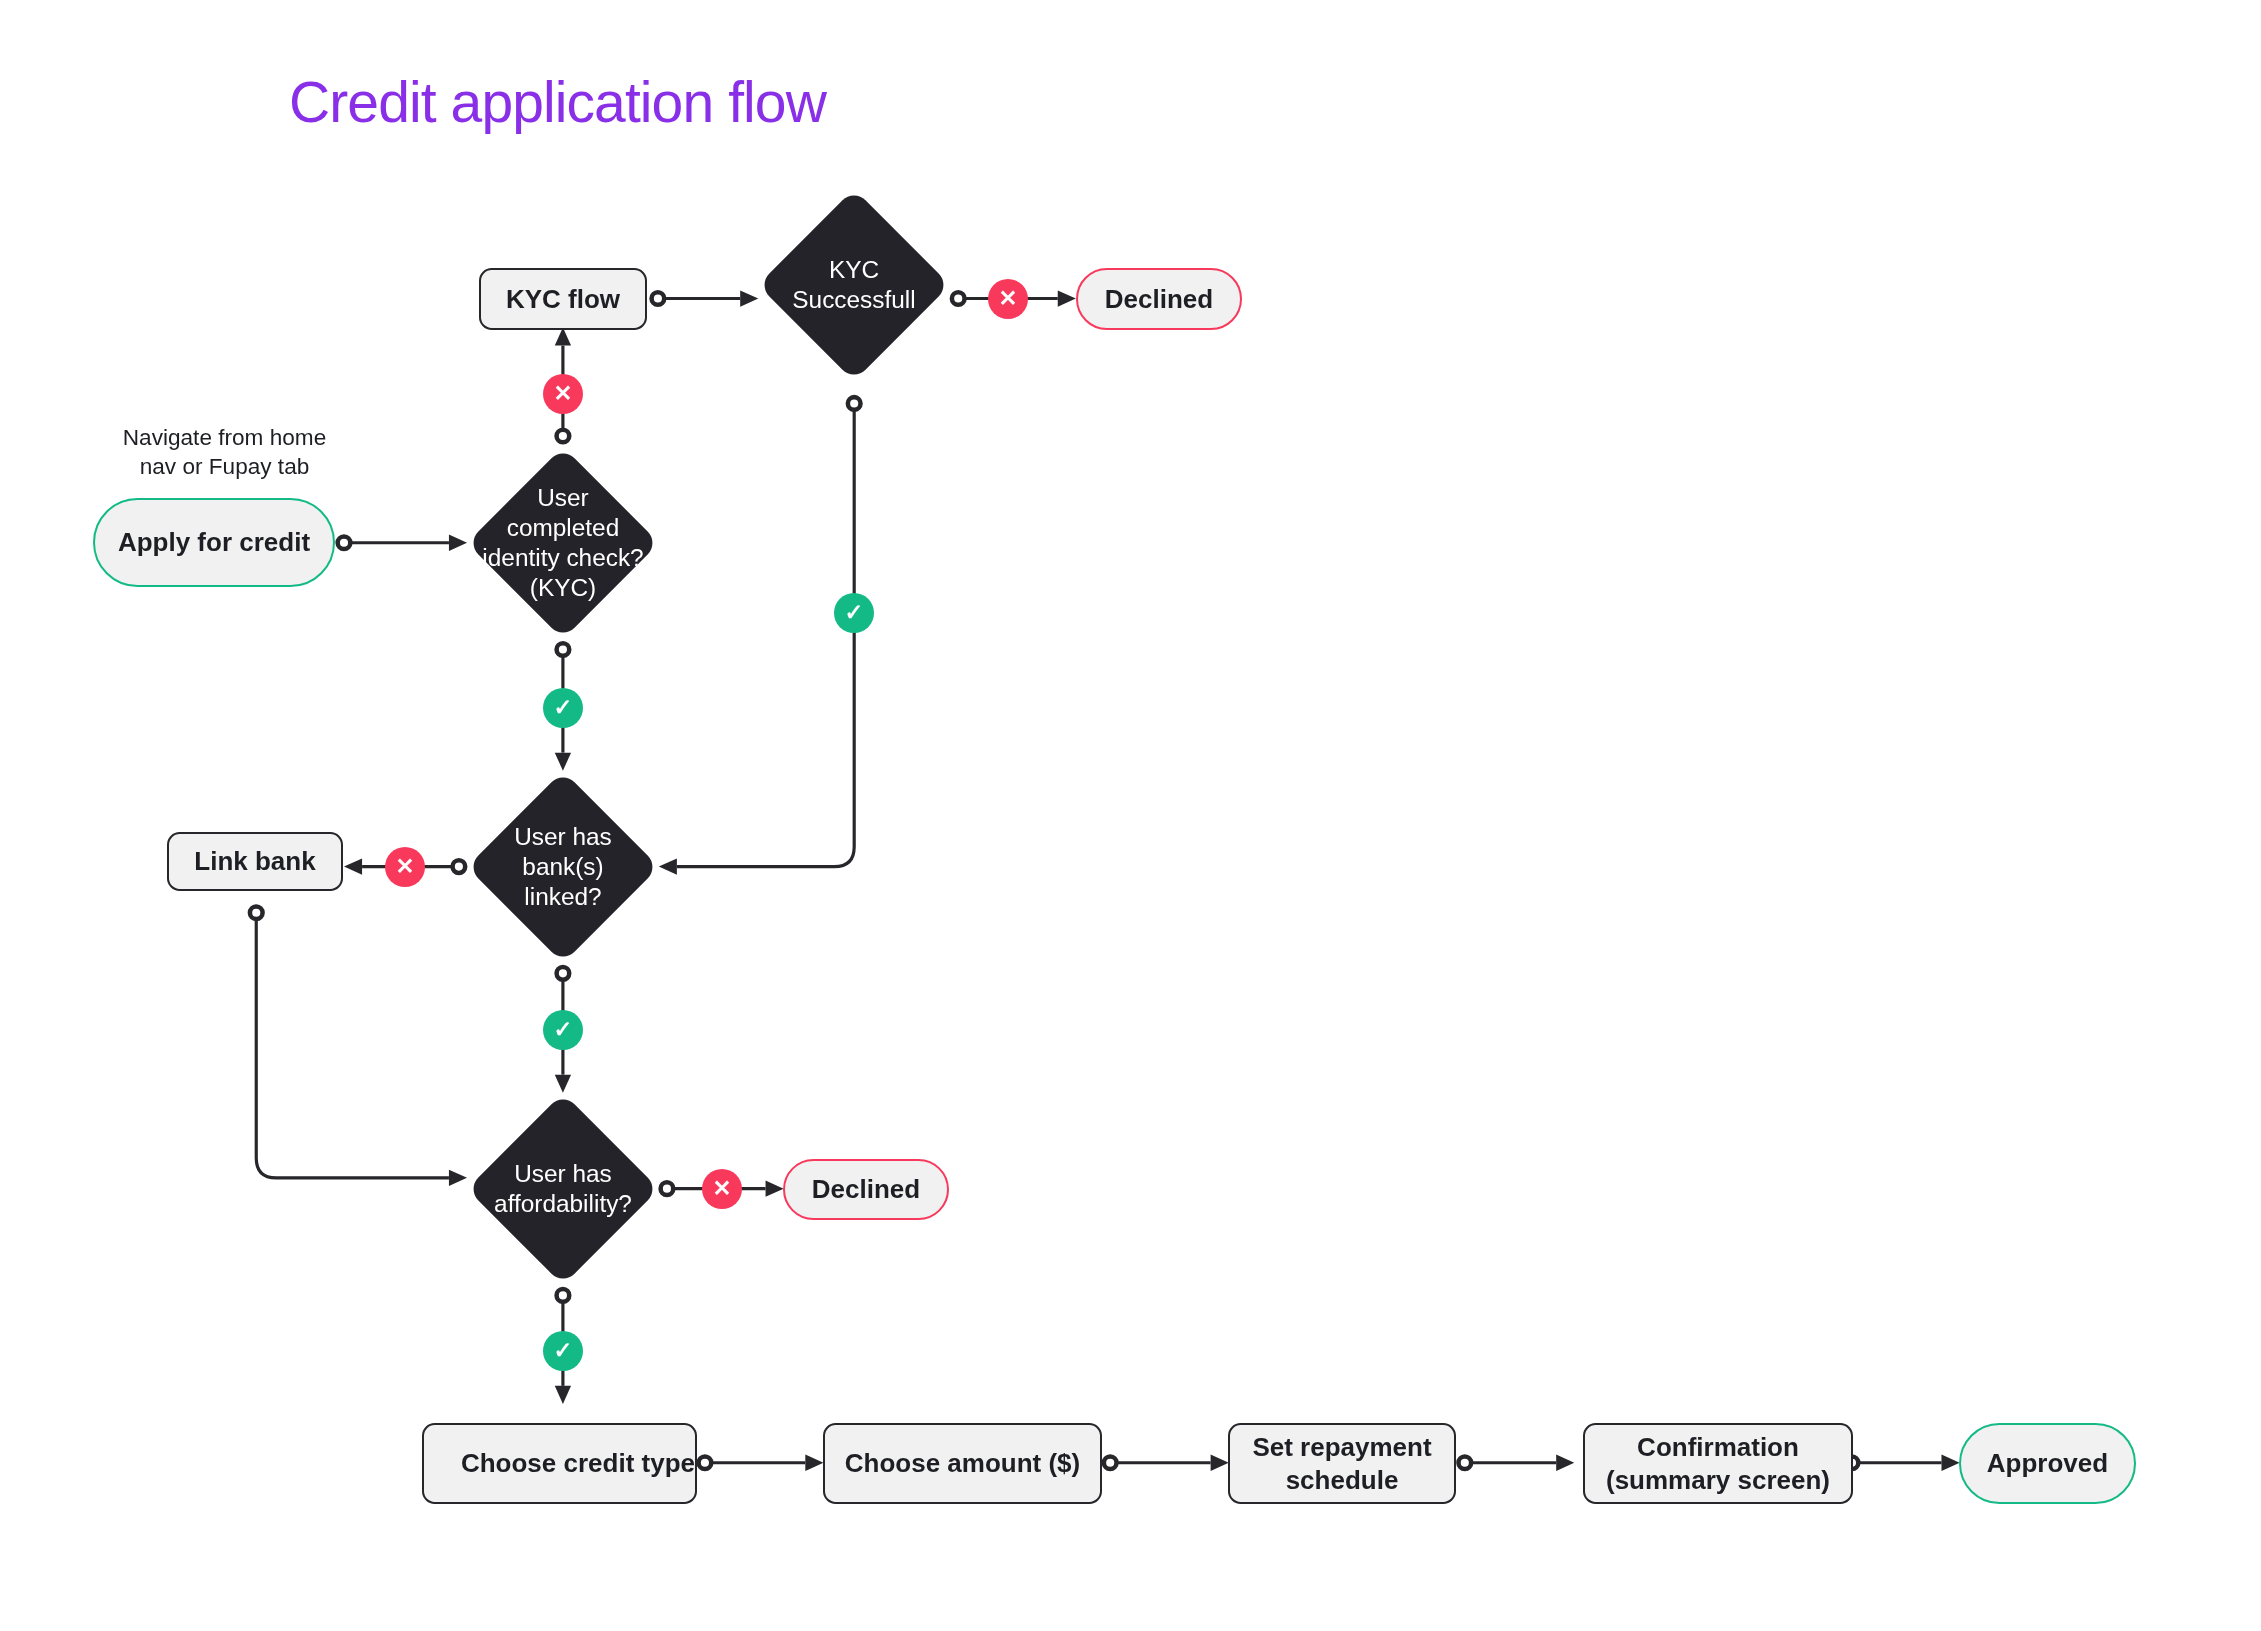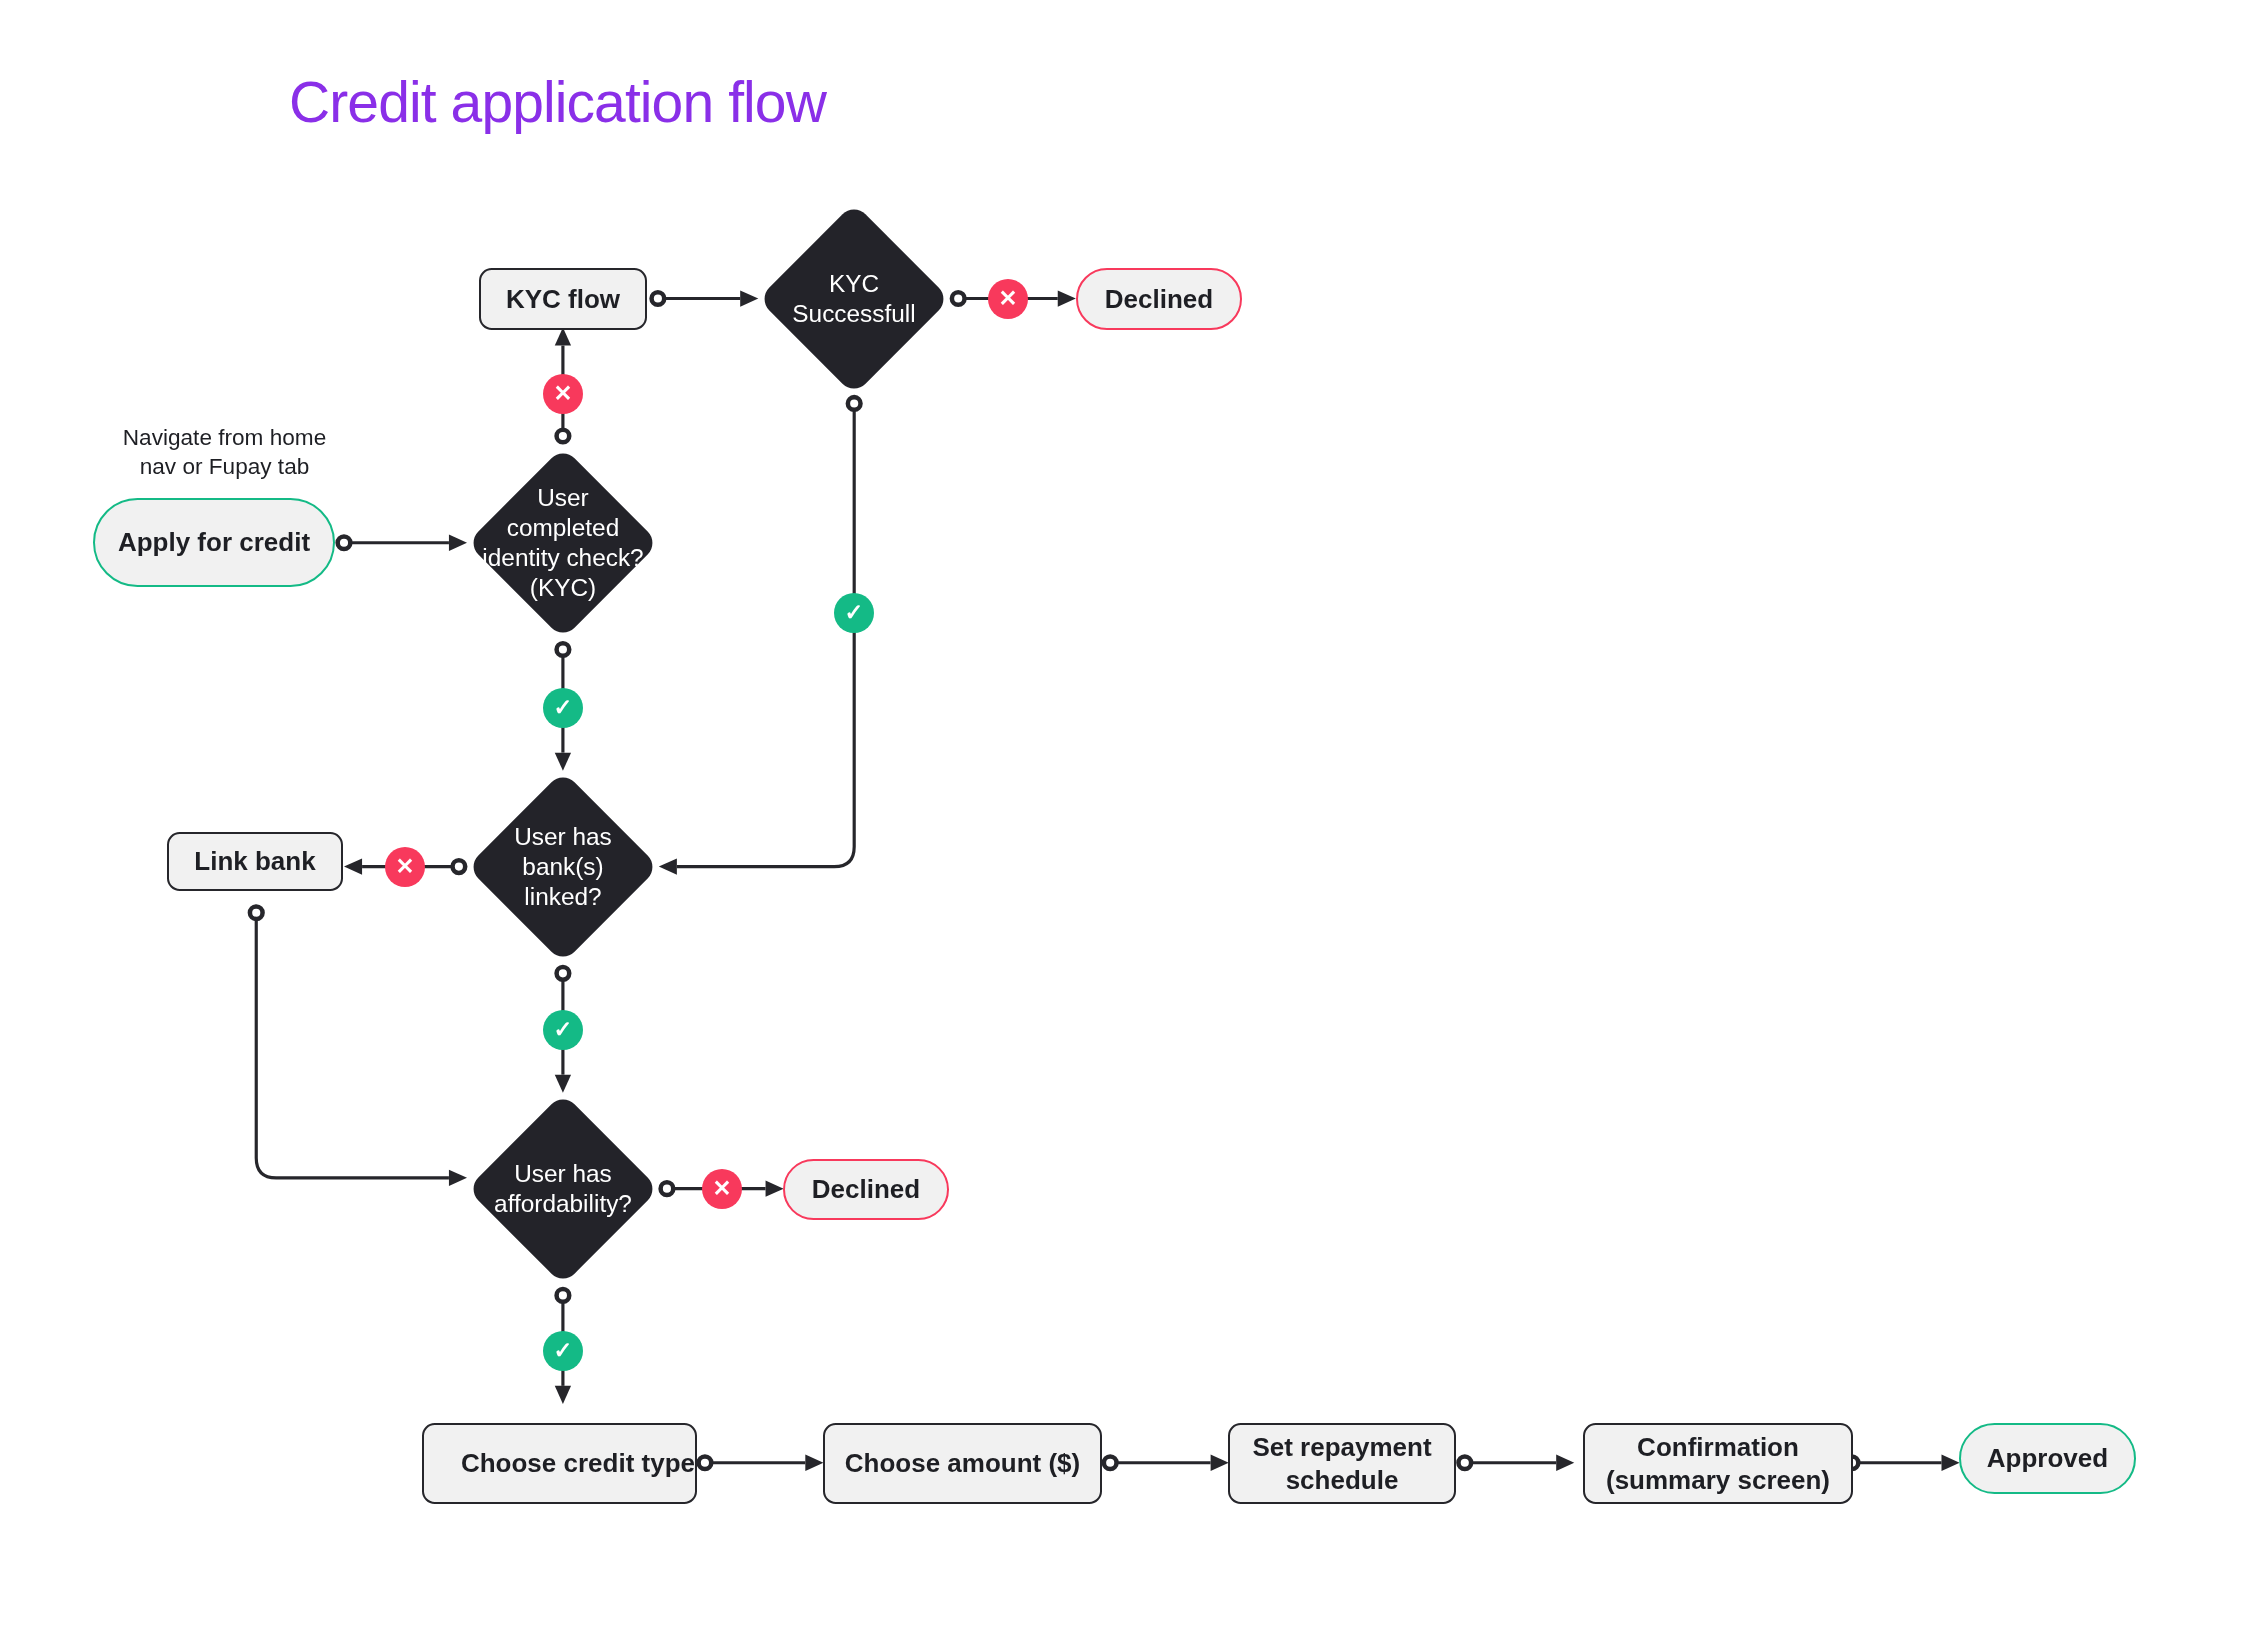--- a/index.html
+++ b/index.html
@@ -109,21 +109,21 @@
   </div>
 
   <div class="node pill green" style="left:93px;top:498px;width:242px;height:89px;">
     <span>Apply for credit</span>
   </div>
 
   <div class="node" style="left:479px;top:268px;width:168px;height:62px;">
     <span>KYC flow</span>
   </div>
 
-  <div class="diamond" style="left:758px;top:203px;">
+  <div class="diamond" style="left:758px;top:189px;">
     <div class="diamond-shape"></div>
     <div class="diamond-label">
       <span>KYC</span>
       <span>Successfull</span>
     </div>
   </div>
 
   <div class="node pill red" style="left:1076px;top:268px;width:166px;height:62px;">
     <span>Declined</span>
   </div>
@@ -174,21 +174,21 @@
 
   <div class="node" style="left:823px;top:1423px;width:279px;height:81px;">
     <span>Choose amount ($)</span>
   </div>
 
   <div class="node" style="left:1574px;top:1423px;width:270px;height:81px;margin-left:9px;">
     <span>Confirmation</span>
     <span>(summary screen)</span>
   </div>
 
-  <div class="node pill green" style="left:1959px;top:1423px;width:177px;height:71px;">
+  <div class="node pill green" style="left:1959px;top:1423px;width:177px;height:81px;">
     <span>Approved</span>
   </div>
 
   <div class="badge no" style="left:543px;top:374px;">
     <span>✕</span>
   </div>
   <div class="badge no" style="left:988px;top:279px;">
     <span>✕</span>
   </div>
   <div class="badge no" style="left:385px;top:847px;">

